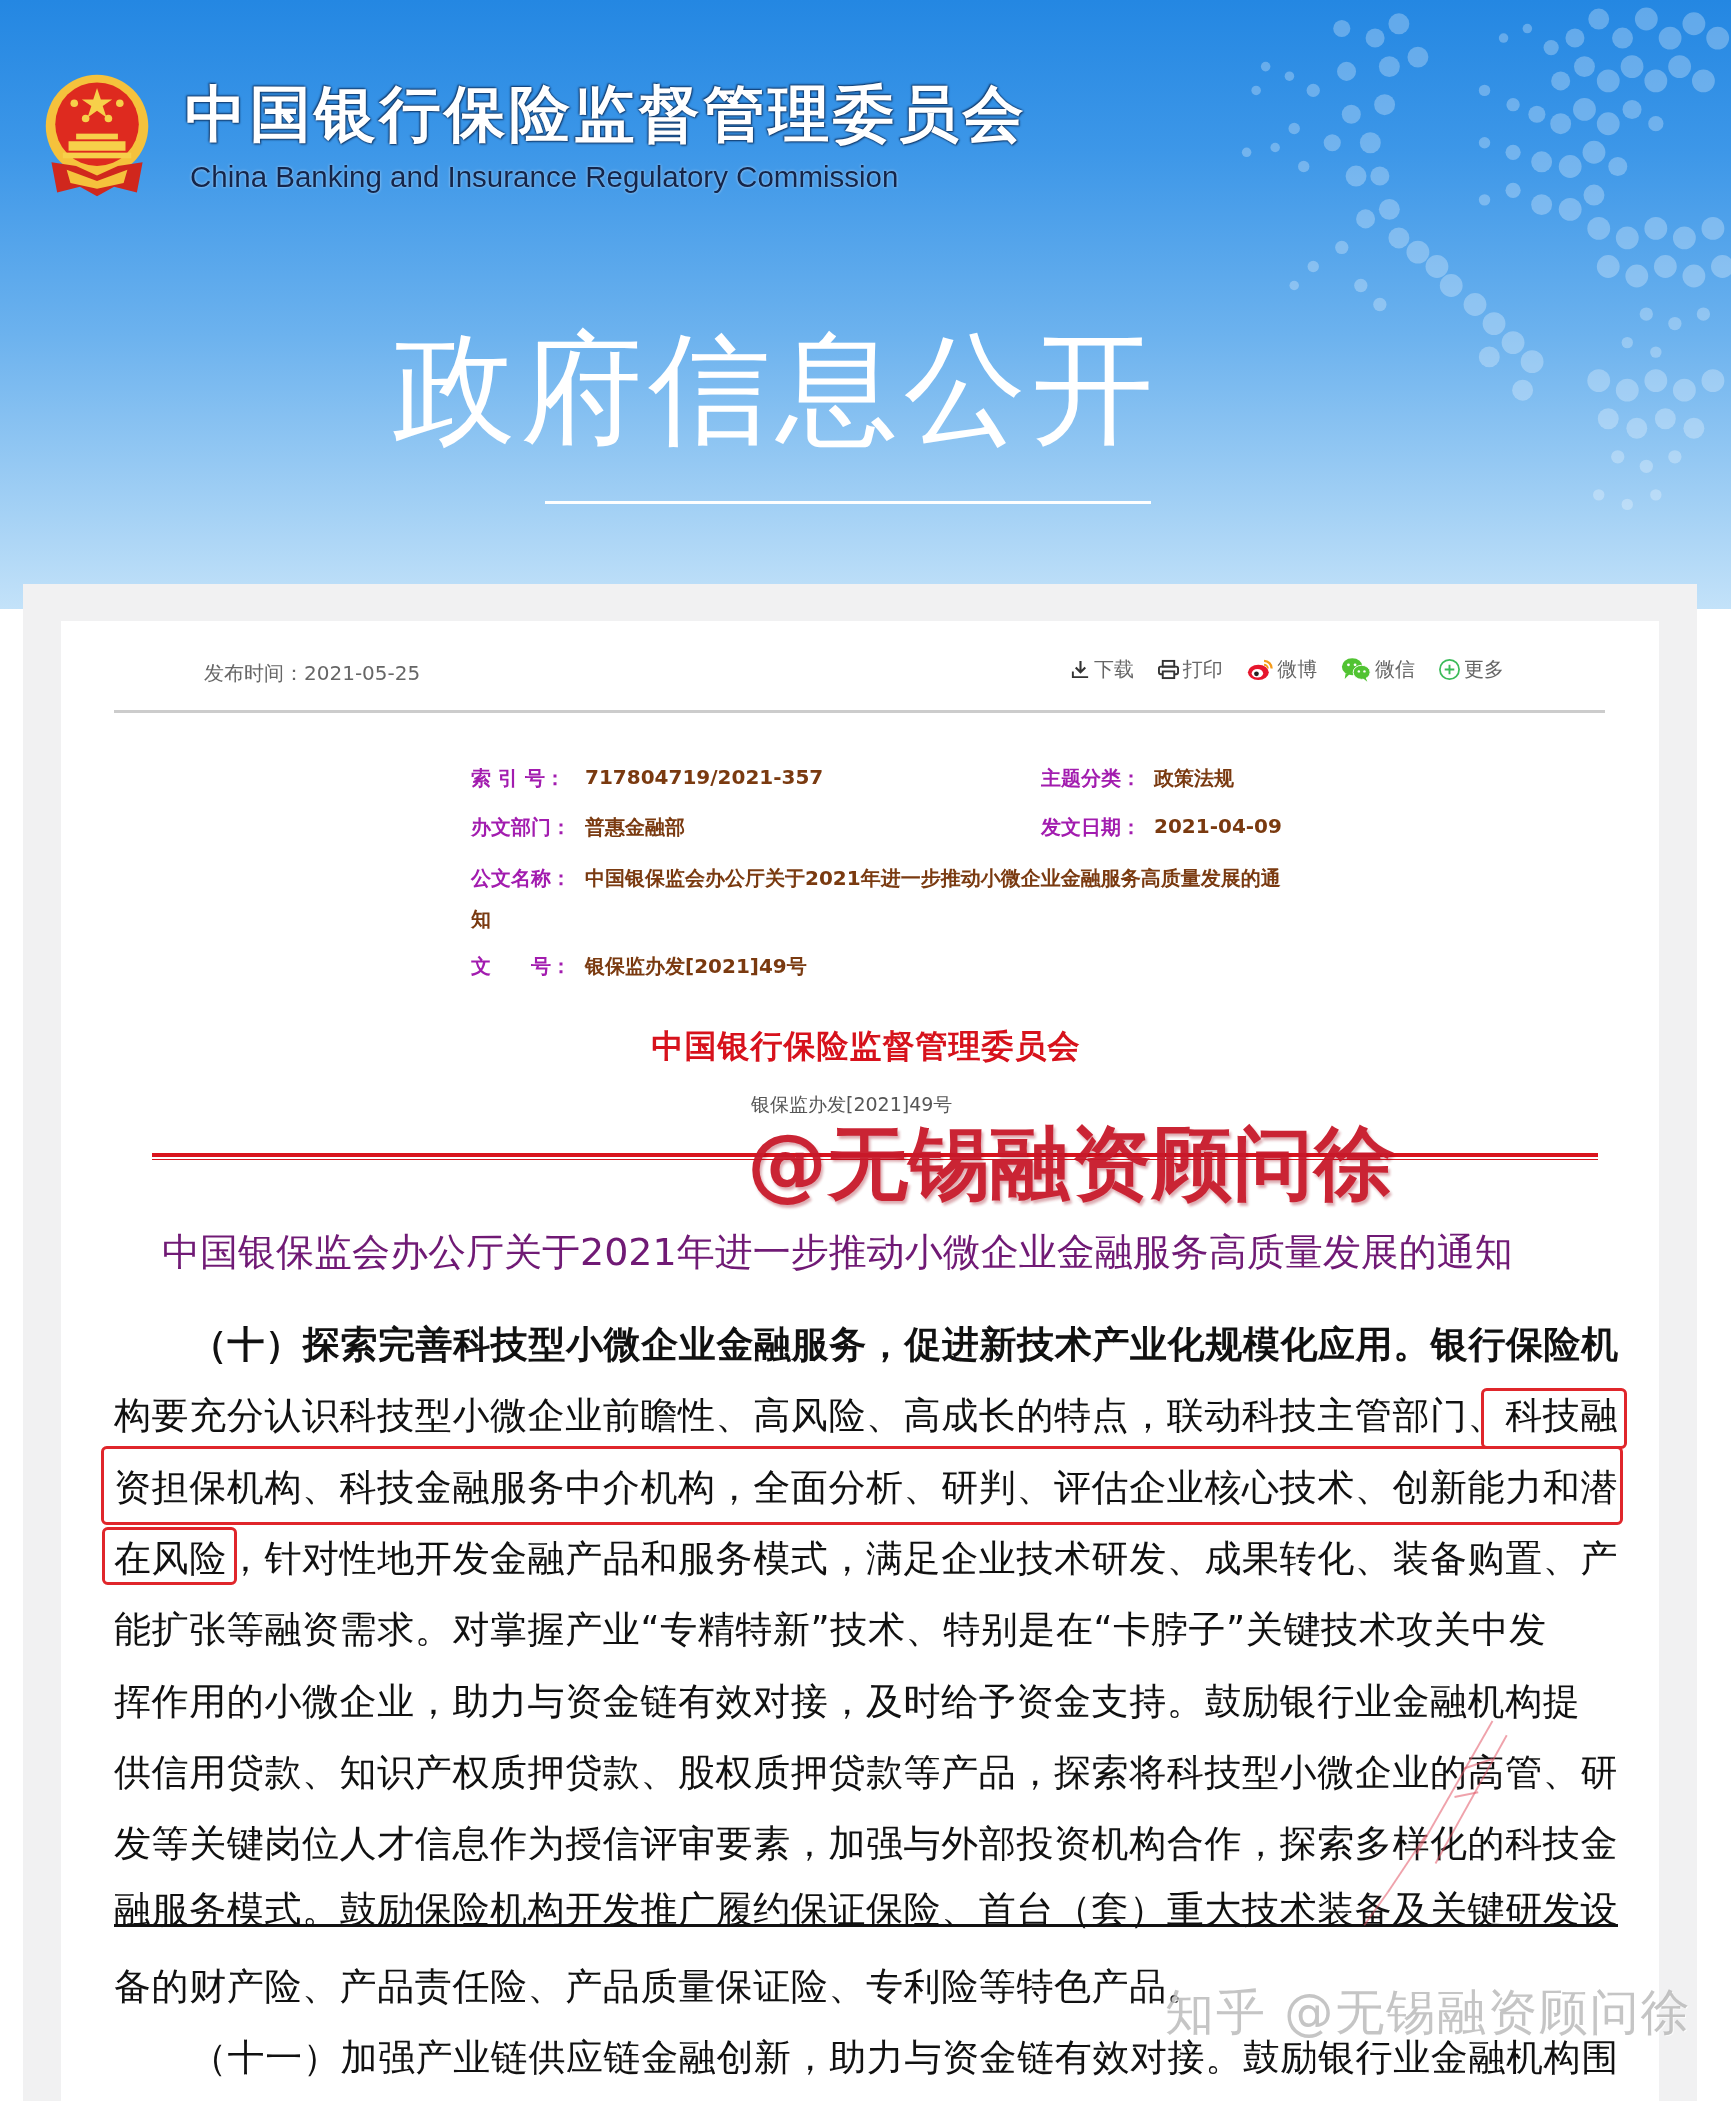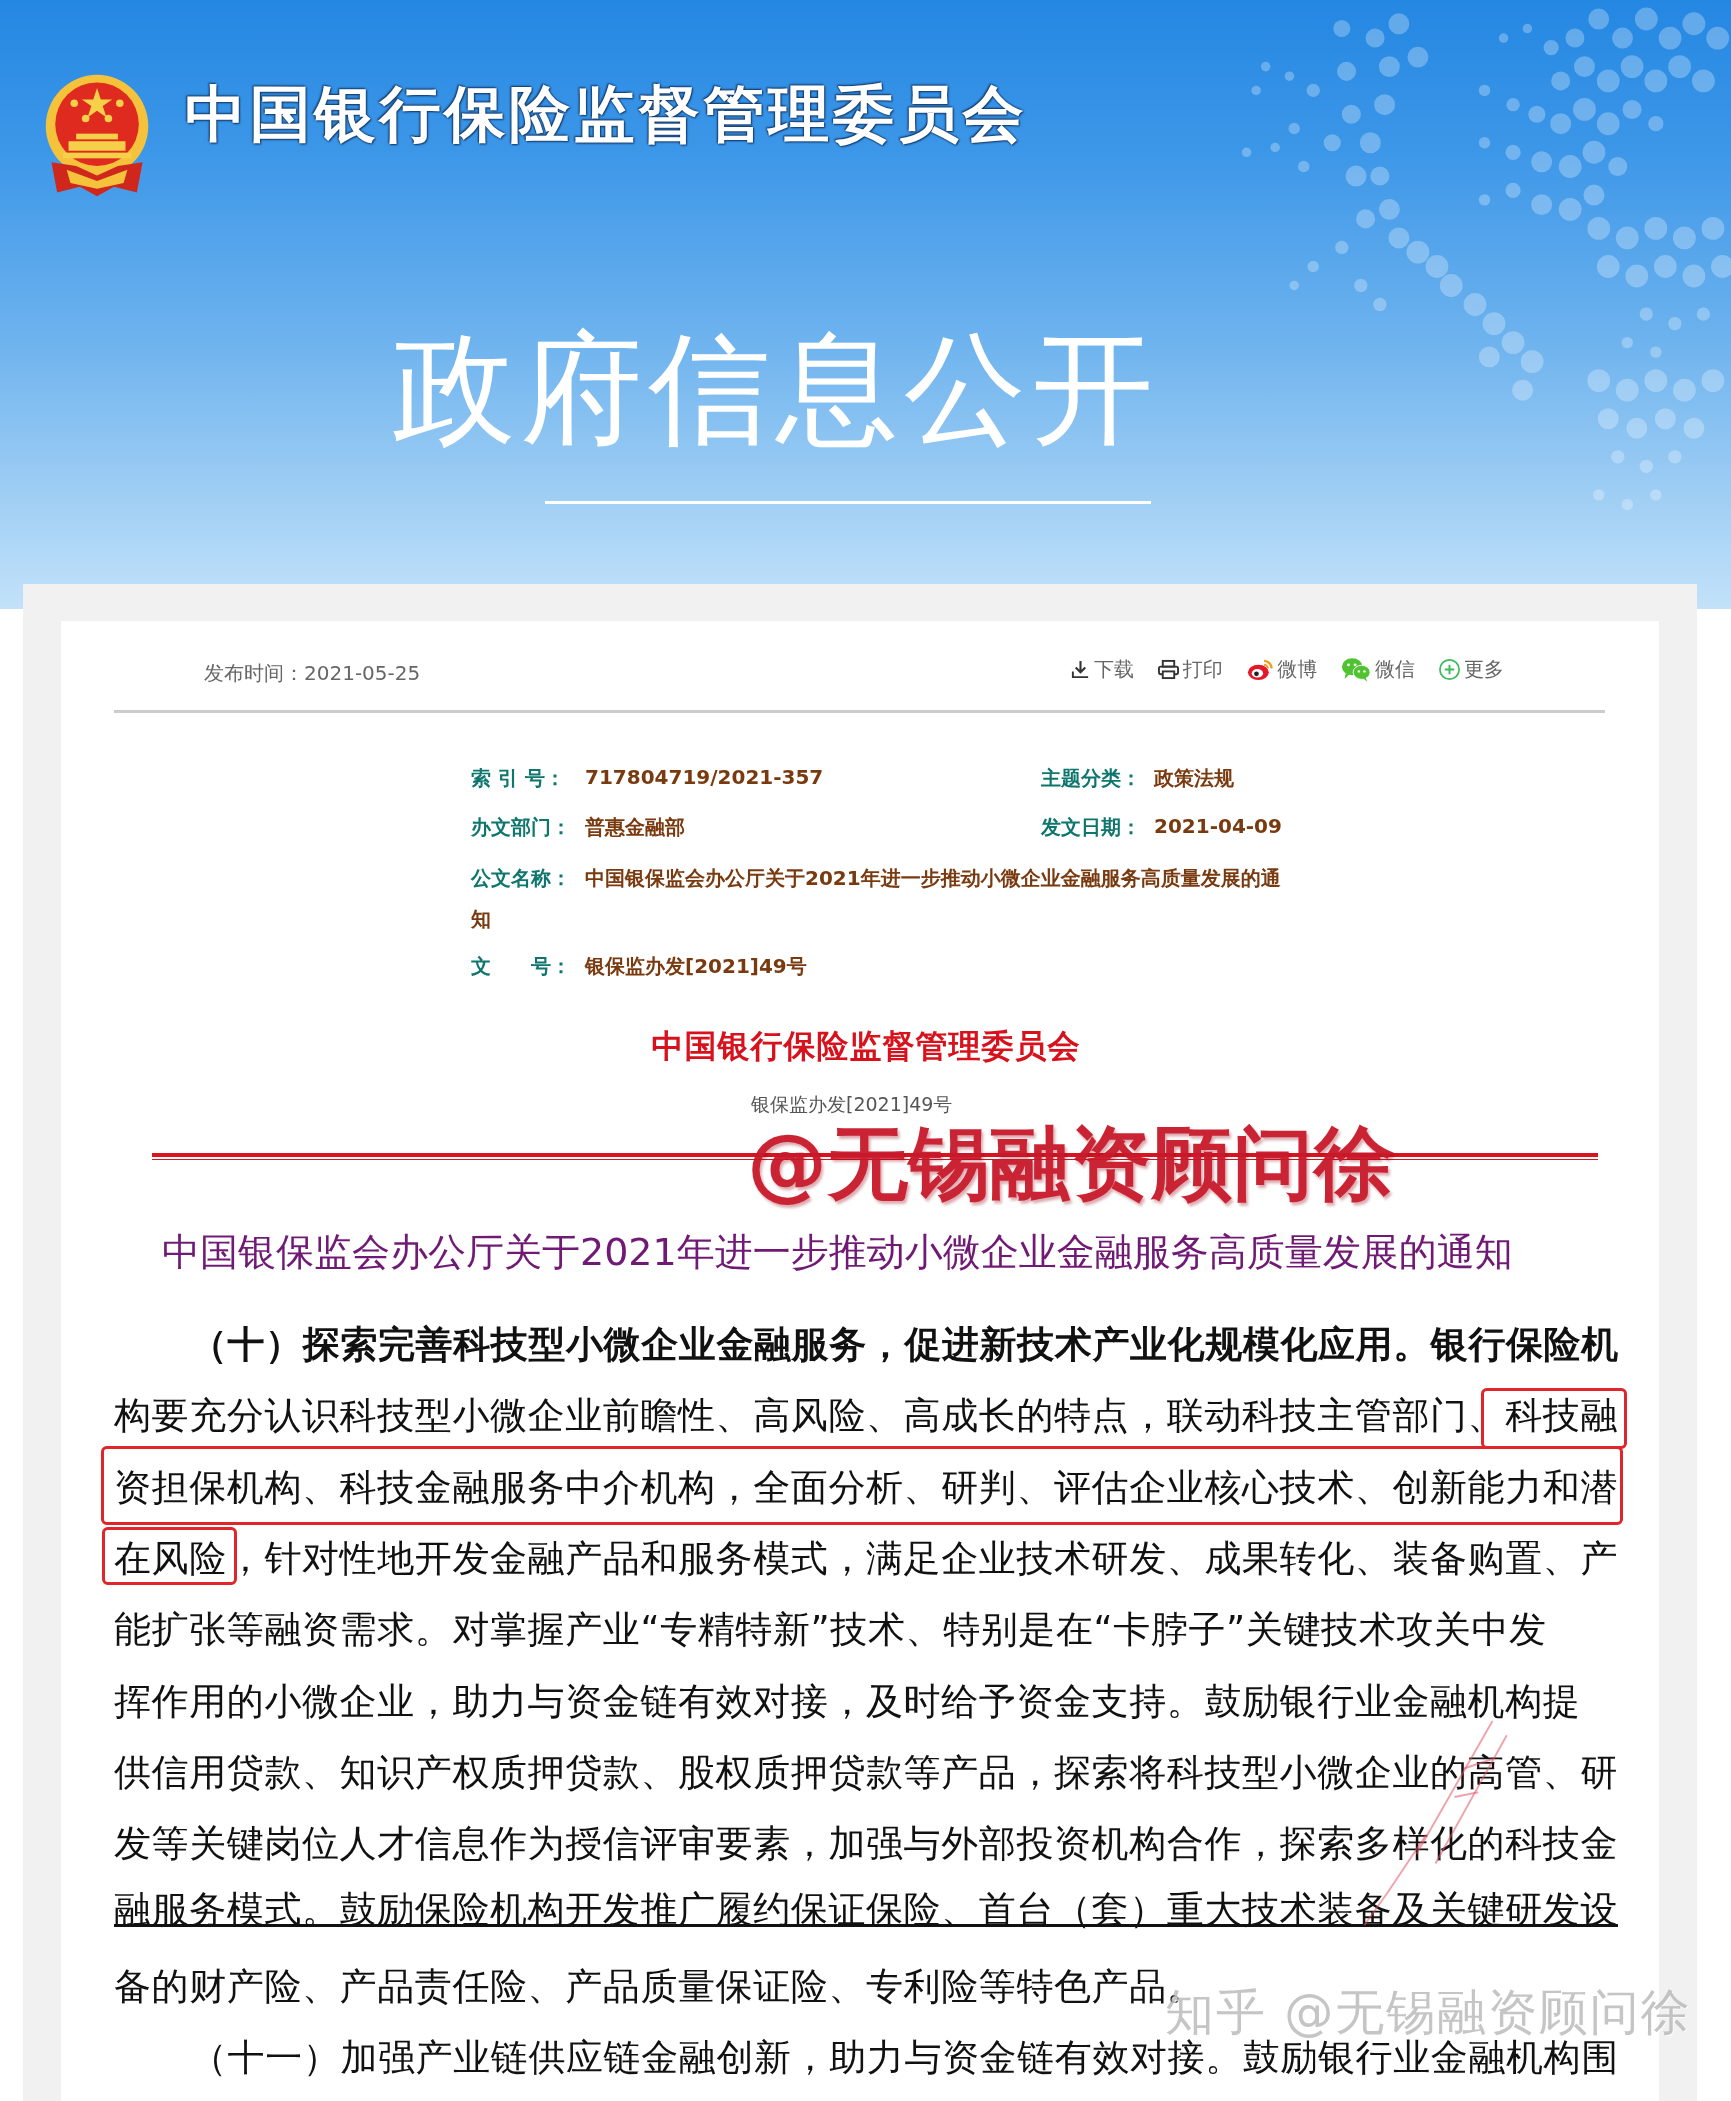--- a/index.html
+++ b/index.html
@@ -32,21 +32,21 @@
   .section-rule { position:absolute; left:545px; top:501px; width:606px; height:2.9px; background:#ffffff; }
 
   .panel { position:absolute; left:23px; top:584px; width:1674px; height:1518px; background:#f1f1f2; }
   .card { position:absolute; left:61px; top:621px; width:1598px; height:1481px; background:#ffffff; }
 
   .pubdate { position:absolute; left:204px; top:660px; font-size:20px; color:#666; white-space:nowrap; }
   .actions { position:absolute; left:1070px; top:656px; display:flex; gap:23px; align-items:center; font-size:20px; color:#666; }
   .action { display:flex; align-items:center; gap:2.9px; cursor:pointer; white-space:nowrap; }
   .action svg { display:block; }
   .divider { position:absolute; left:114px; top:710px; width:1491px; height:2.9px; background:#cccccc; }
-  .meta-lbl { position:absolute; font-size:20px; font-weight:bold; color:#0f766e; white-space:nowrap; }
+  .meta-lbl { position:absolute; font-size:20px; font-weight:bold; color:#a21caf; white-space:nowrap; }
   .meta-val { position:absolute; font-size:20px; font-weight:bold; color:#7a3a10; white-space:nowrap; }
 
   .red-org { position:absolute; left:0; width:1732px; top:1025px; text-align:center; font-size:32px; font-weight:bold; color:#d7121c; letter-spacing:1px; }
   .docno { position:absolute; left:751px; top:1092px; font-size:19px; color:#555; white-space:nowrap; }
   .red-line1 { position:absolute; left:152px; top:1153px; width:1446px; height:3.8px; background:#d9141e; }
   .red-line2 { position:absolute; left:152px; top:1159px; width:1446px; height:1px; background:#d9141e; }
   .watermark {
     position:absolute; left:747px; top:1111px; font-size:80px; font-weight:bold; color:#c8192a;
     letter-spacing:1px; white-space:nowrap; opacity:0.95;
     text-shadow:1.9px 2.9px 2.9px rgba(150,0,20,0.35);
@@ -186,20 +186,21 @@
     <circle cx="50" cy="50" r="4" fill="#f7d04a"></circle>
       <circle cx="74" cy="50" r="4" fill="#f7d04a"></circle>
     <rect x="40" y="66" width="44" height="6" fill="#f7d04a"></rect>
     <rect x="32" y="74" width="60" height="10" fill="#f7d04a"></rect>
     <rect x="26" y="86" width="72" height="6" fill="#f7d04a"></rect>
     <path d="M14 96 L40 100 L62 110 L84 100 L110 96 L104 128 L80 122 L62 132 L44 122 L20 128 Z" fill="#d0271d"></path>
     <path d="M30 104 L62 116 L94 104 L90 118 L62 124 L34 118 Z" fill="#f5c23c"></path>
   </svg>
 
   <div class="org-cn">中国银行保险监督管理委员会</div>
+  <div class="org-en">China Banking and Insurance Regulatory Commission</div>
   <div class="section-title">政府信息公开</div>
   <div class="section-rule"></div>
 </div>
 
 <div class="panel"></div>
 <div class="card"></div>
 
 <div class="pubdate">
   <span>发布时间：</span><span>2021-05-25</span>
 </div>

